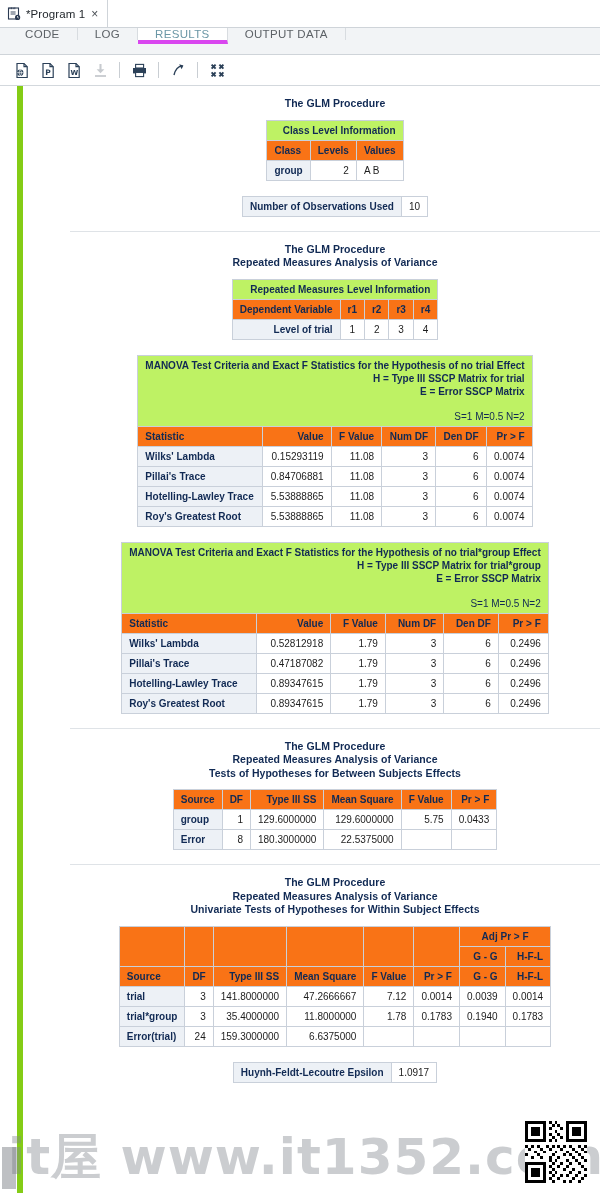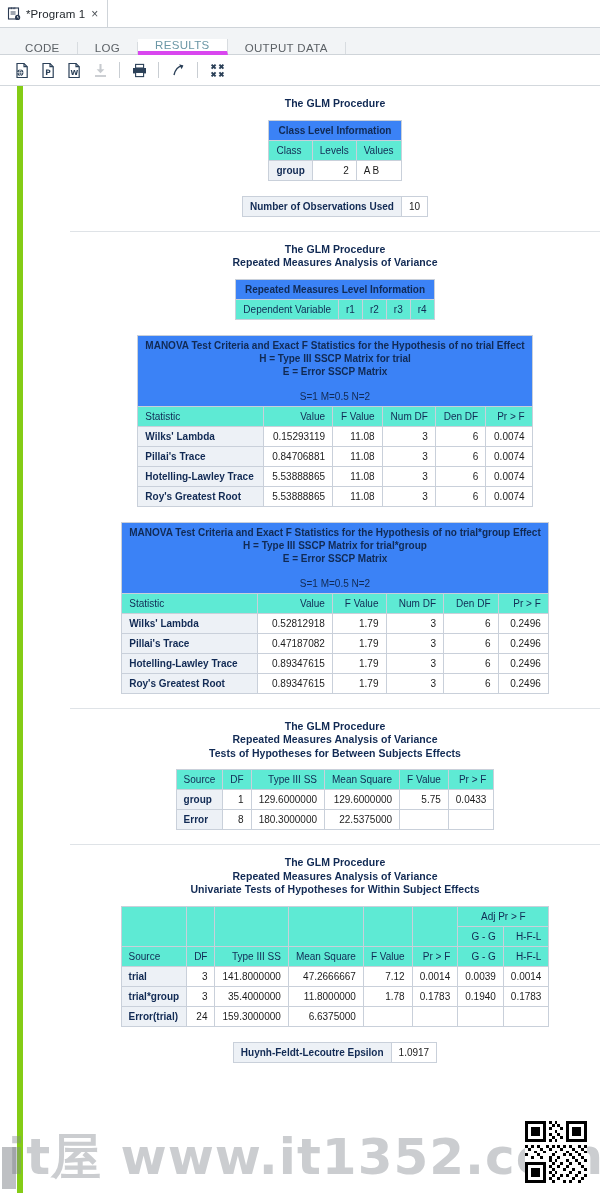--- a/index.html
+++ b/index.html
@@ -35,21 +35,21 @@
   }
   .sas-logo {
     width: 14px; height: 14px; position: relative; flex: 0 0 14px;
   }
 
   
   .subtabs {
     height: 27px;
     background: #f2f4f6;
     border-bottom: 1px solid #cfd4d9;
-    display: flex; align-items: flex-end;
+    display: flex; align-items: flex-start;
     padding-left: 8px;
   }
   .subtab {
     display: flex; align-items: center;
     padding: 0 17px;
     font-size: 11.5px;
     color: #5c6166;
     letter-spacing: .35px;
     border-right: 1px solid #d8dce0;
     cursor: pointer;
@@ -119,40 +119,40 @@
     font-size: 10px;
     color: #112a54;
   }
   table.sas td, table.sas th {
     border: 1px solid #c9d0da;
     padding: 3px 7px;
     line-height: 13px;
     white-space: nowrap;
   }
   table.sas th {
-    background: #5eead4;
-    font-weight: normal;
+    background: #f97316;
+    font-weight: bold;
     color: #112a54;
   }
   table.sas td.hdrcell {
     background: #edf1f6;
     font-weight: bold;
     color: #112a54;
   }
   table.sas td.val {
     background: #ffffff;
     color: #1c1c1c;
     font-weight: normal;
   }
   .r { text-align: right; }
   .c { text-align: center; }
   .l { text-align: left; }
   .caption-cell {
-    background: #3b82f6;
-    text-align: center;
+    background: #bef264;
+    text-align: right;
     font-weight: bold;
     color: #112a54;
     padding: 5px 8px 7px 8px;
     line-height: 13px;
   }
   .caption-cell .sline { display: block; margin-top: 12px; font-weight: normal; }
   .spacer14 { height: 15px; }
 
   
   .watermark {
@@ -316,20 +316,27 @@
         <tbody>
               <tr>
           <td class="caption-cell" colspan="5">Repeated Measures Level Information</td>
         </tr>
         <tr>
           <th class="l">Dependent Variable</th>
           <th class="c">r1</th>
           <th class="c">r2</th>
           <th class="c">r3</th>
           <th class="c">r4</th>
+        </tr>
+        <tr>
+          <td class="hdrcell r">Level of trial</td>
+          <td class="val c">1</td>
+          <td class="val c">2</td>
+          <td class="val c">3</td>
+          <td class="val c">4</td>
         </tr>
       </tbody>
           </table>
     </div>
 
     <div class="spacer14"></div>
 
     <div class="tbl-wrap">
       <table class="sas">
         <tbody>

